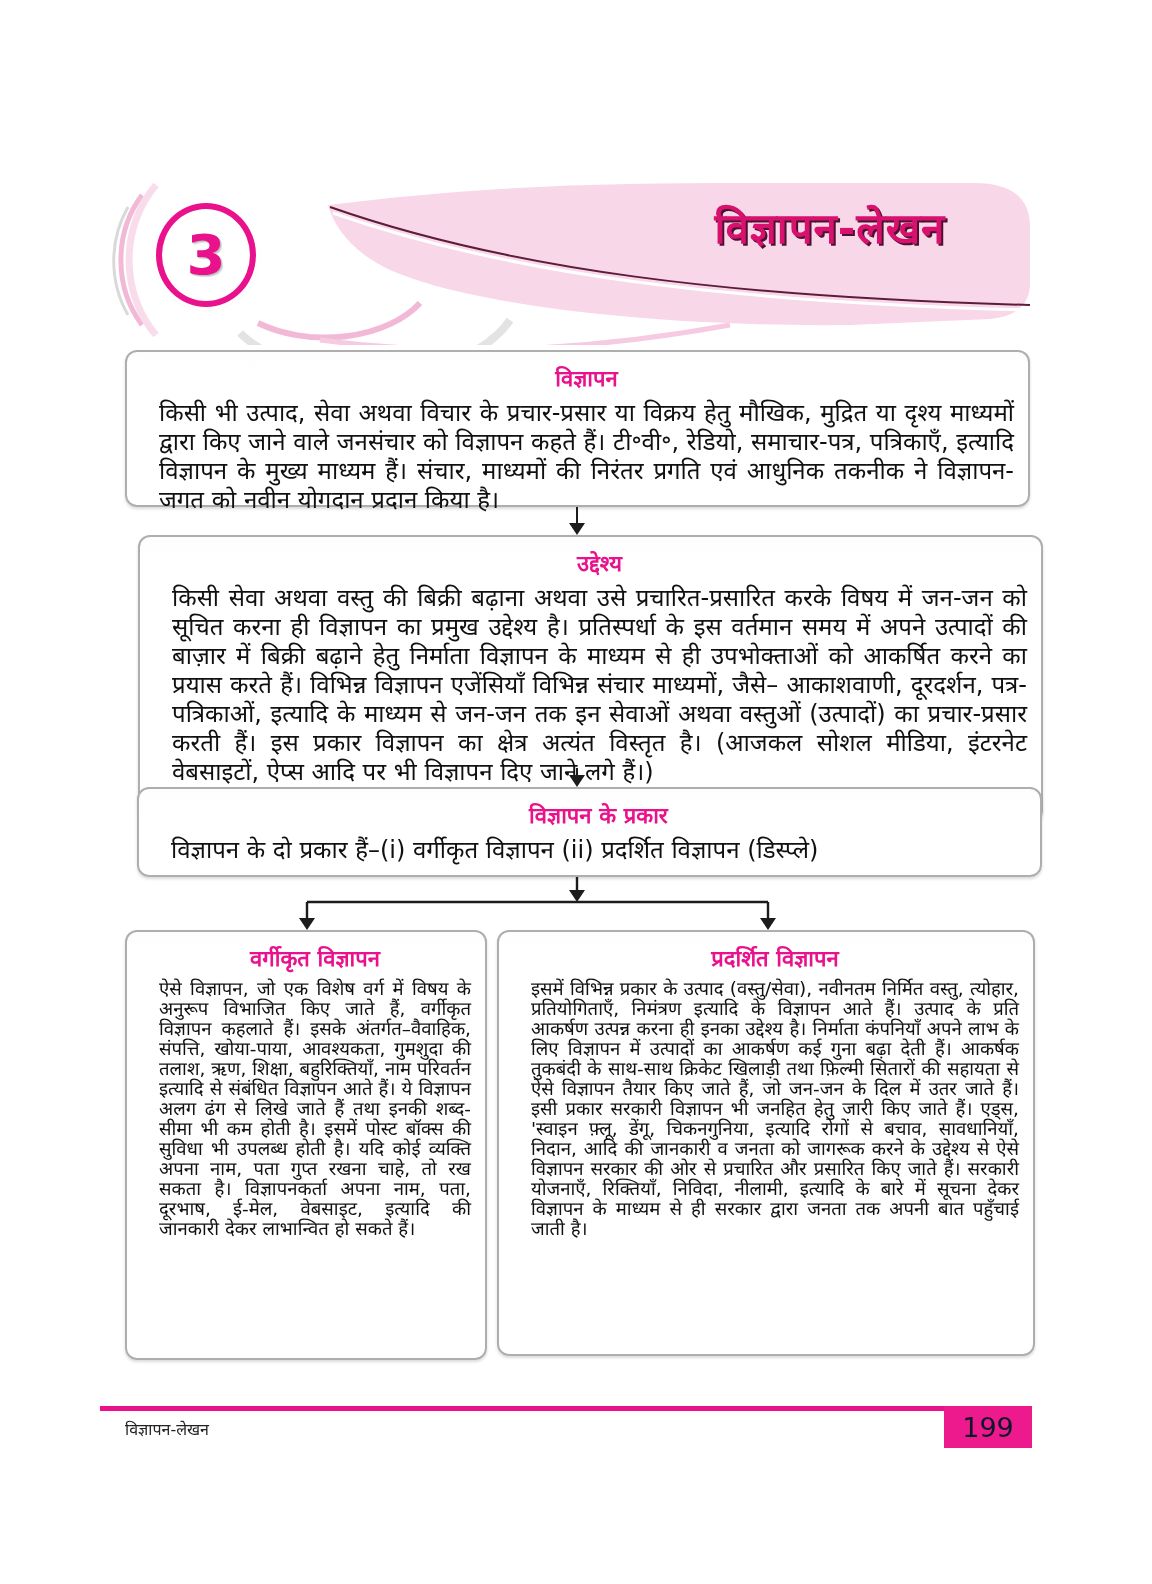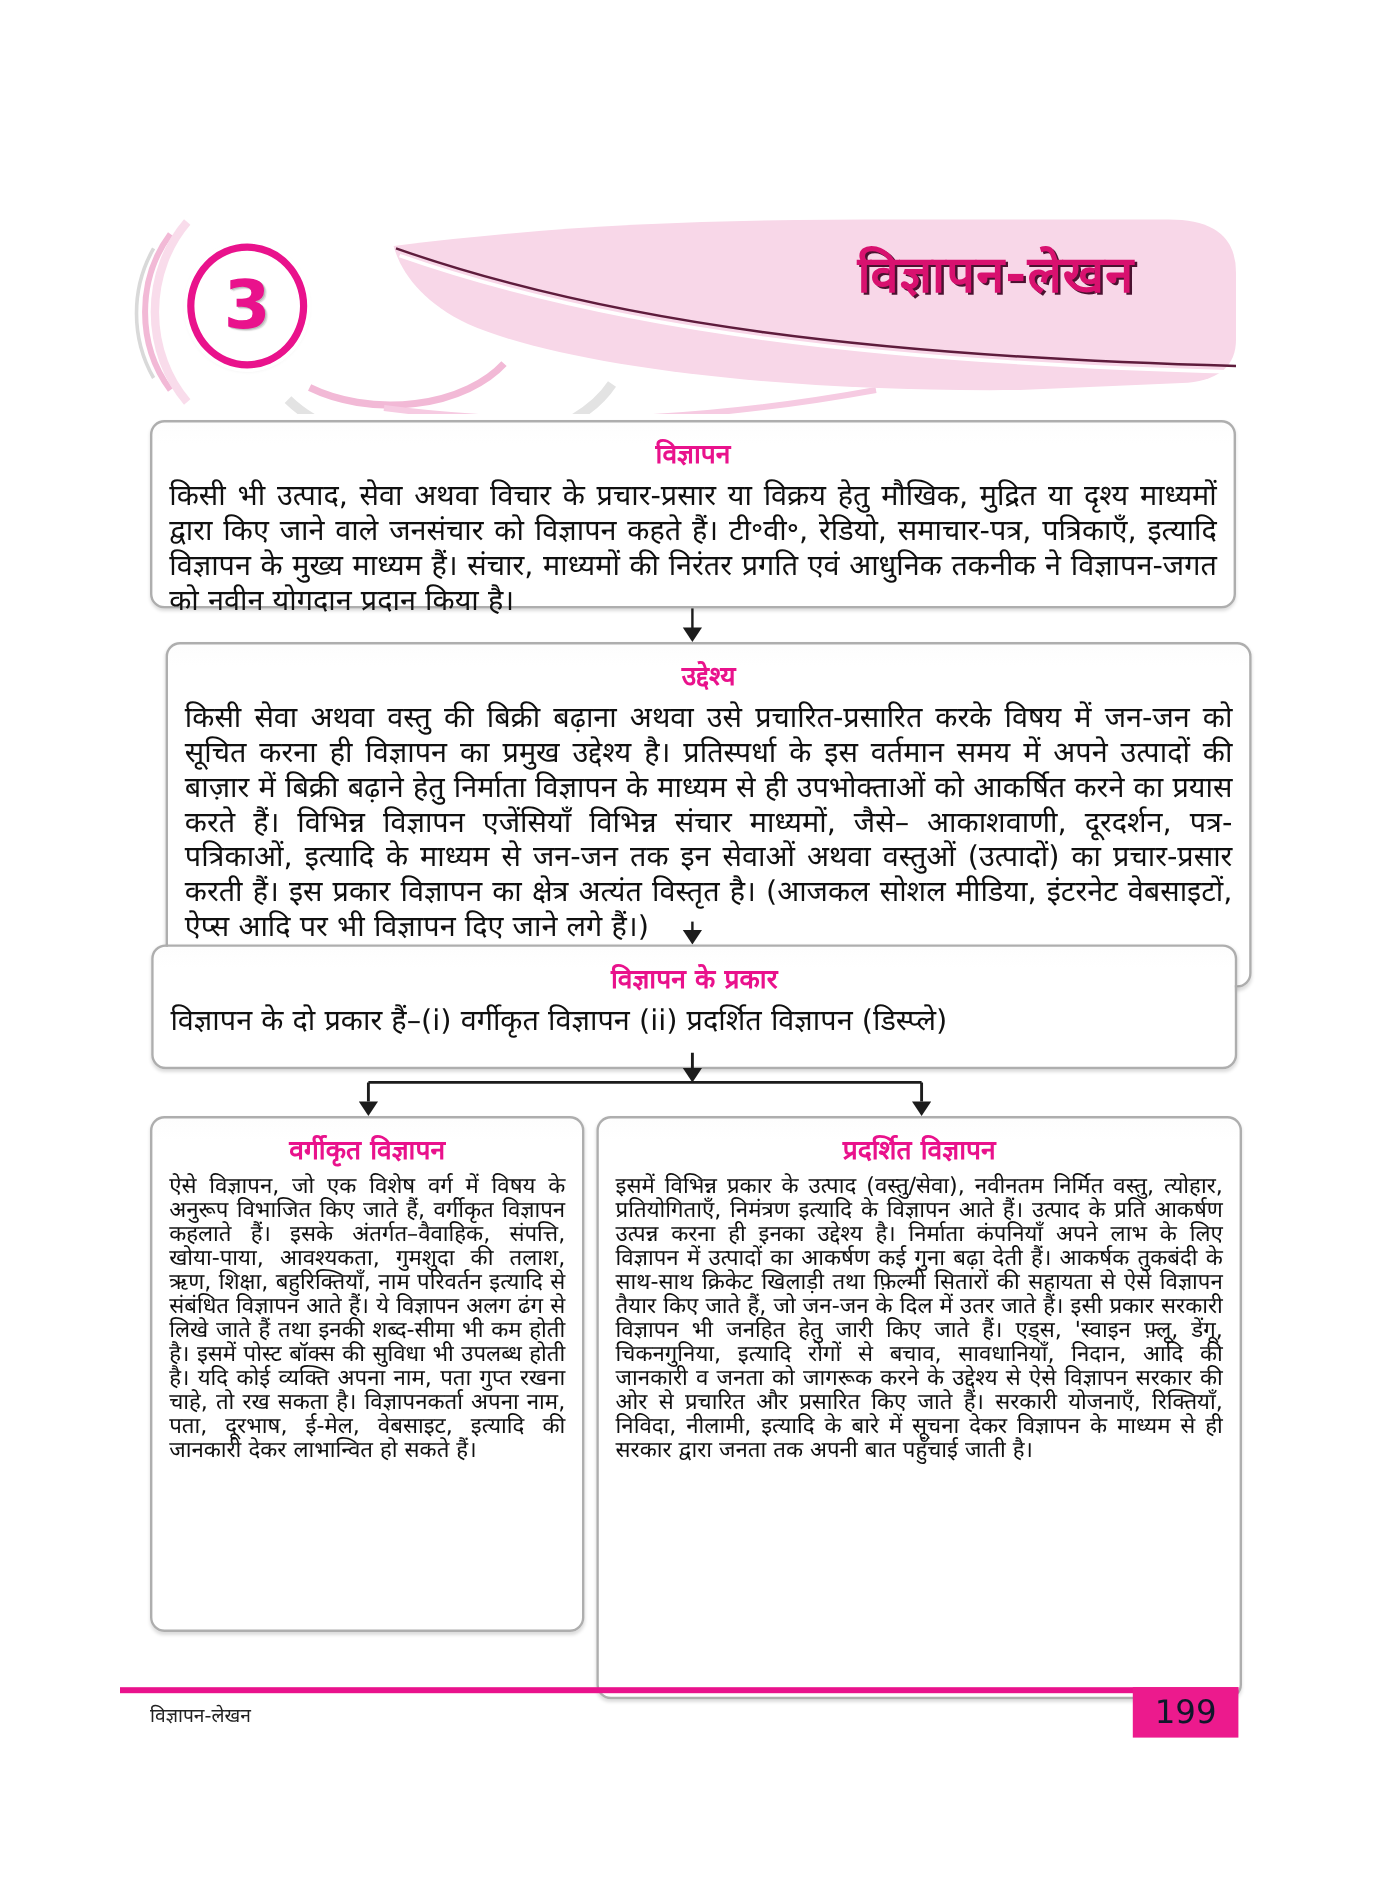--- a/index.html
+++ b/index.html
@@ -27,35 +27,35 @@
     position:absolute; left:640px; top:198px; width:380px;
     text-align:center; font-size:42px; font-weight:bold; color:#d8116f;
     text-shadow:2px 2px 0 #4a1230; letter-spacing:1px;
   }
 
   
   .flow-box {
     position:absolute; background:linear-gradient(#fdfdfd,#ffffff 18px);
     border:2px solid #aeaeae; border-radius:12px;
     box-shadow:0 2px 3px rgba(0,0,0,.14);
-    padding:8px 14px 10px 14px;
+    padding:8px 14px 10px 32px;
   }
   .box-title {
     text-align:center; color:#e9128c; font-weight:bold;
     font-size:22px; margin:2px 0 7px 0;
   }
   .box-body {
     font-size:24px; line-height:29px; text-align:justify; color:#101010;
   }
   #box-vigyapan   { left:125px; top:350px;  width:905px; height:157px; }
   #box-uddeshya   { left:138px; top:535px;  width:905px; height:288px; }
-  #box-prakar     { left:126px; top:787px;  width:905px; height:104px;  }
+  #box-prakar     { left:137px; top:787px;  width:905px; height:90px;  }
   #box-prakar .box-body { text-align:left; }
   #box-vargikrit  { left:125px; top:930px;  width:362px; height:430px; }
-  #box-pradarshit { left:497px; top:930px;  width:538px; height:486px; }
+  #box-pradarshit { left:497px; top:930px;  width:538px; height:426px; }
   #box-vargikrit .box-body, #box-pradarshit .box-body { font-size:18.5px; line-height:20px; }
 
   
   .v-arrow { position:absolute; width:2px; background:#1c1c1c; }
   .v-arrow::after {
     content:""; position:absolute; left:-7px; bottom:-11px;
     border-left:8px solid transparent; border-right:8px solid transparent;
     border-top:12px solid #1c1c1c;
   }
   #arrow-1 { left:576px; top:507px; height:17px; }

